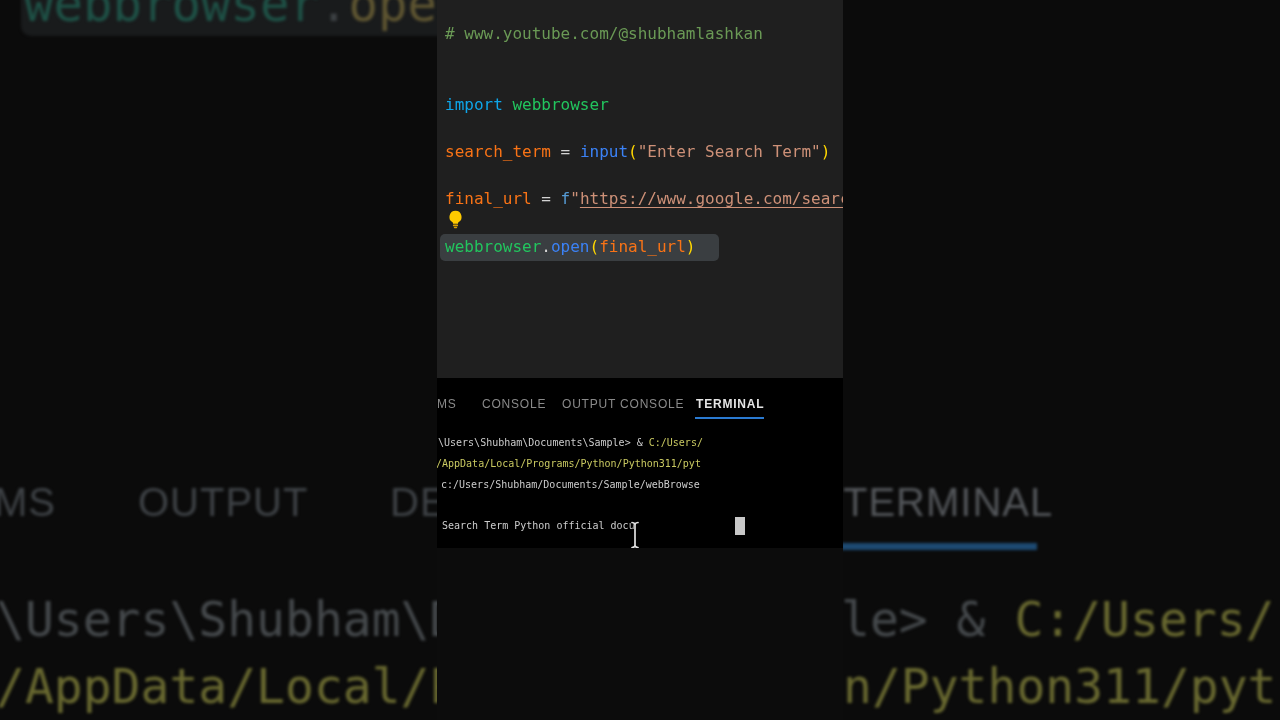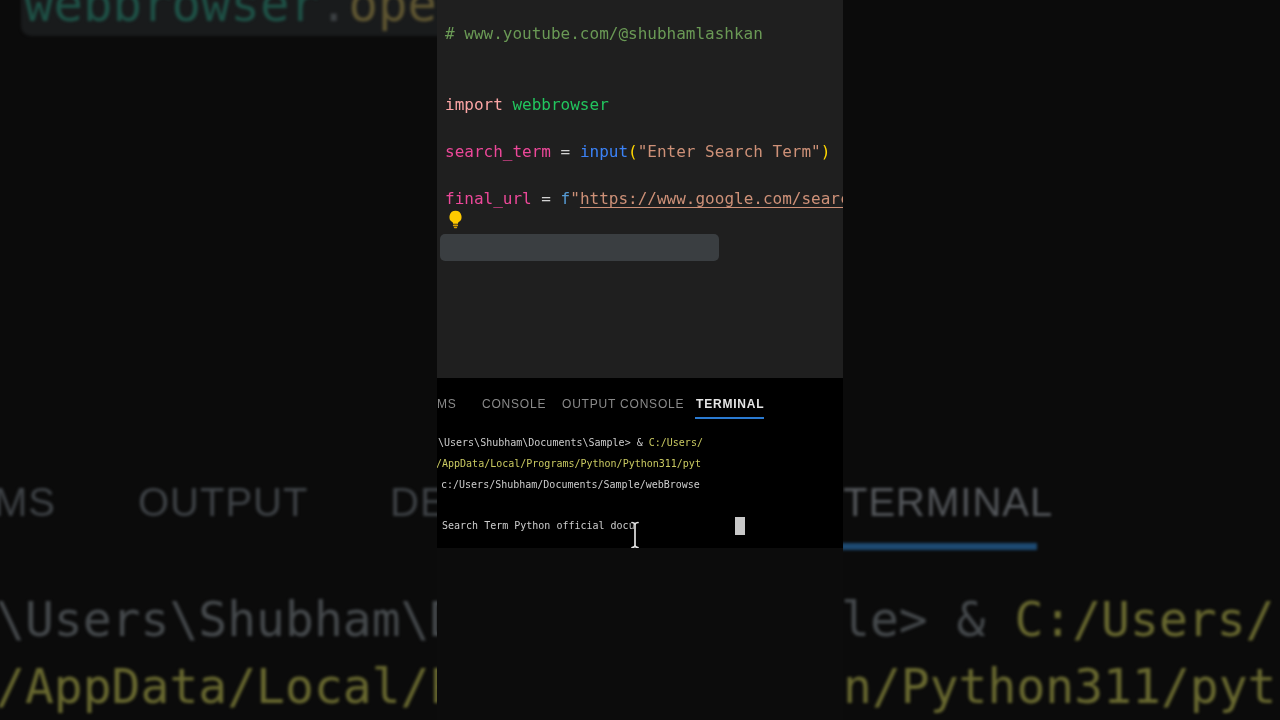--- a/index.html
+++ b/index.html
@@ -47,23 +47,23 @@
     position:absolute; left:437px; top:0; width:406px; height:548px;
     overflow:hidden; background:#1f1f1f;
   }
   .editor { position:absolute; left:0; top:0; width:406px; height:378px; background:#1f1f1f; }
   .cl {
     position:absolute; left:8px; font-size:16px; line-height:19px;
     white-space:pre; color:#d4d4d4;
   }
   .cl span { white-space:pre; }
   .tk-comment { color:#6a9955; }
-  .tk-kw      { color:#fca5a5;text-align:center; }
+  .tk-kw      { color:#0ea5e9;text-align:center; }
   .tk-mod     { color:#22c55e; }
-  .tk-var     { color:#ec4899; }
+  .tk-var     { color:#f97316; }
   .tk-op      { color:#d4d4d4; }
   .tk-fn      { color:#3b82f6; }
   .tk-paren   { color:#ffd700; }
   .tk-str     { color:#ce9178; }
   .tk-fpre    { color:#569cd6; }
   .tk-url     { color:#ce9178; text-decoration:underline; text-underline-offset:3px; }
   .hl-box {
     position:absolute; left:3px; top:234px; width:279px; height:27px;
     background:#3a3e41; border-radius:5px;
   }
@@ -133,20 +133,21 @@
 
       <div class="lightbulb">
         <svg width="17" height="19" viewBox="0 0 17 19">
           <path fill="#FFCA00" d="M8.5 0.8 a6.1 6.1 0 0 1 3.3 11.2 c-.55.36-.8.7-.8 1.15v.55 H6 v-.55 c0-.45-.25-.79-.8-1.15 A6.1 6.1 0 0 1 8.5 0.8z"></path>
           <rect x="5.9" y="14.6" width="5.2" height="1.7" rx="0.85" fill="#d89e00"></rect>
           <rect x="6.8" y="16.8" width="3.4" height="1.5" rx="0.75" fill="#d89e00"></rect>
         </svg>
       </div>
 
       <div class="hl-box"></div>
+      <div class="cl line-current" style="top:237px"><span class="tk-mod">webbrowser</span><span class="tk-op">.</span><span class="tk-fn">open</span><span class="tk-paren">(</span><span class="tk-var">final_url</span><span class="tk-paren">)</span></div>
     </div>
 
     <div class="panel">
       <span class="tab" style="left:0">MS</span>
       <span class="tab" style="left:45px">CONSOLE</span>
       <span class="tab" style="left:125px">OUTPUT CONSOLE</span>
       <span class="tab tab-active" style="left:259px">TERMINAL</span>
       <div class="tab-underline"></div>
 
       <div class="terminal-area" style="position: static;">

